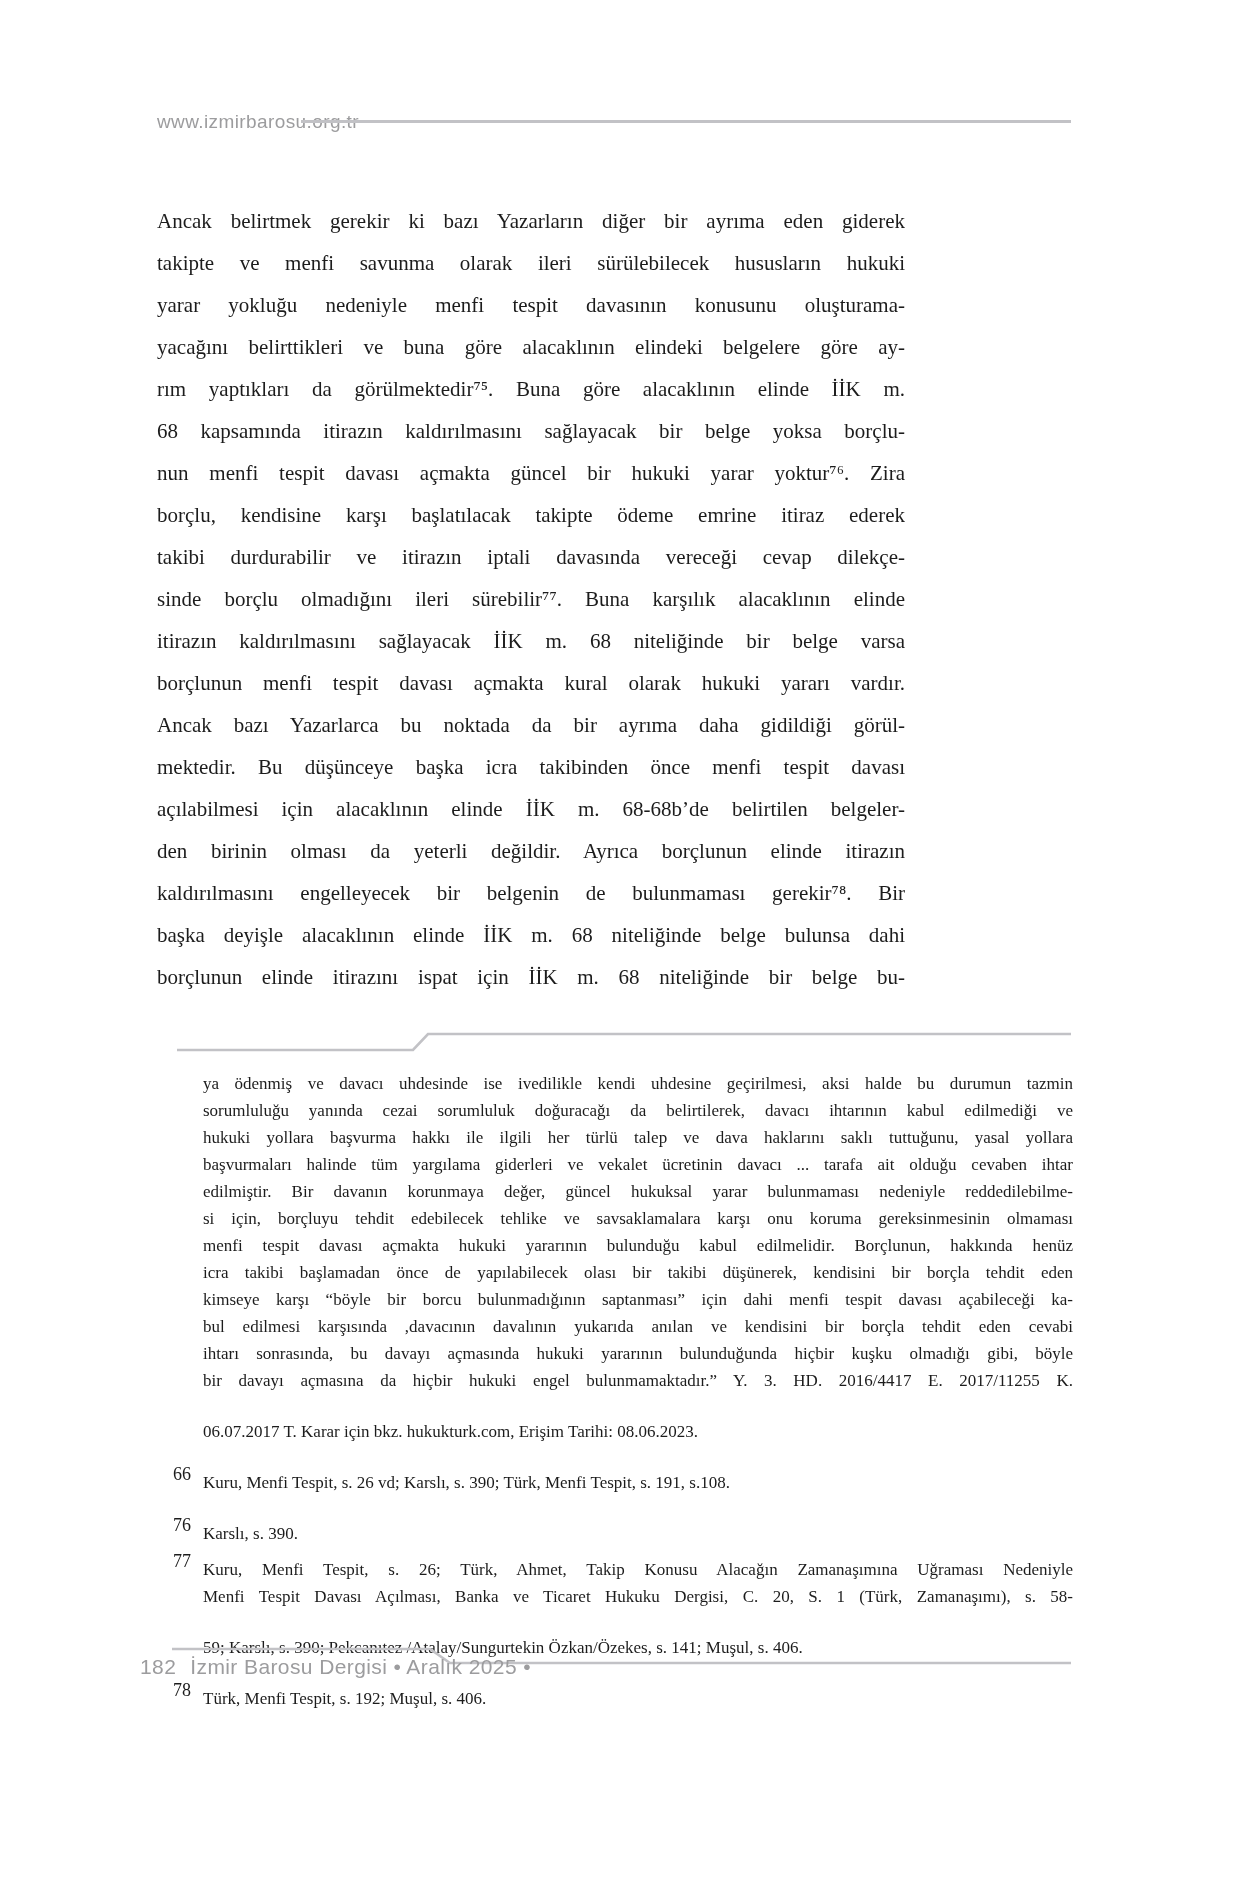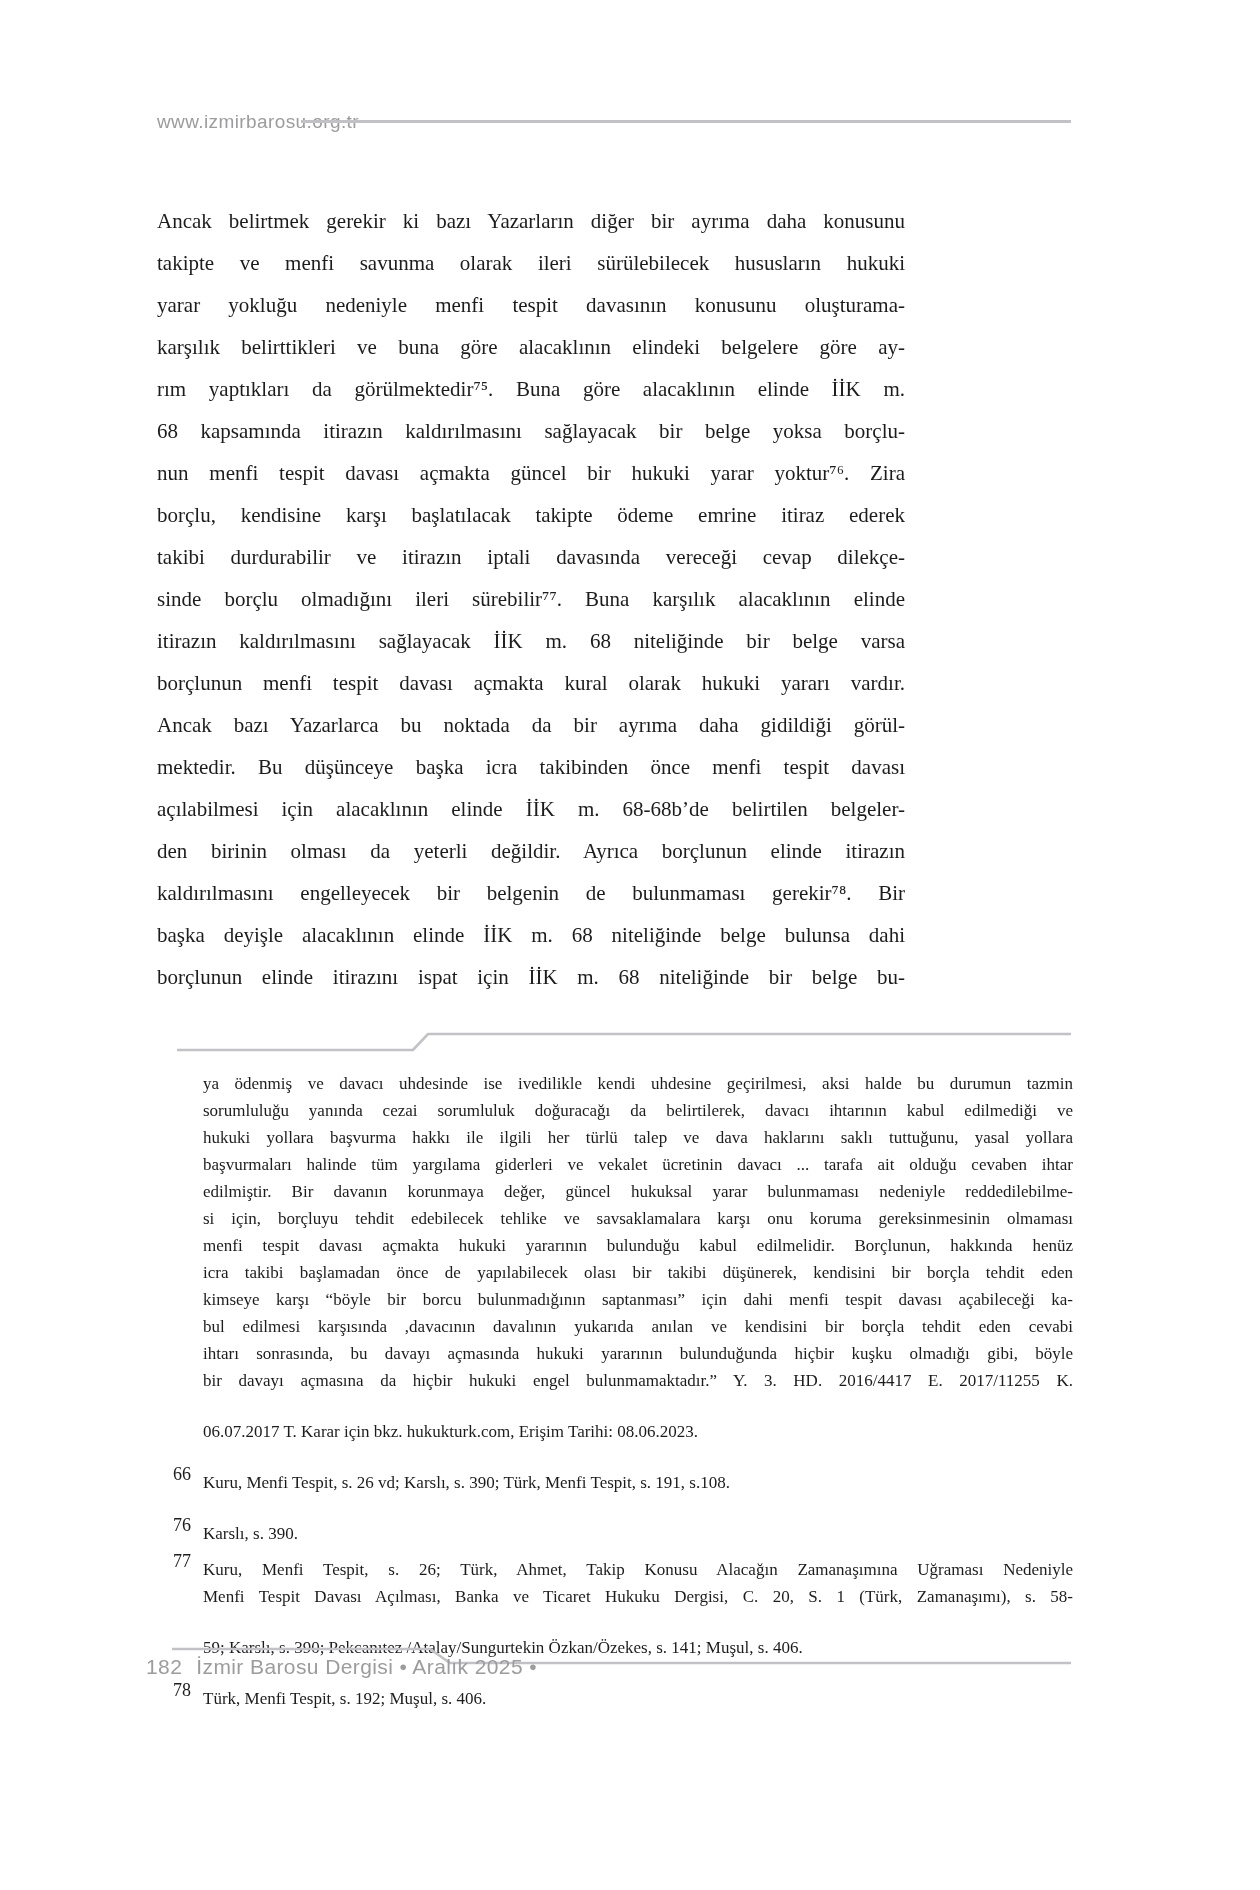--- a/index.html
+++ b/index.html
@@ -32,37 +32,37 @@
   
   .footnotes{position:absolute;left:203px;top:1070px;width:870px;
         font-family:"Liberation Serif","DejaVu Serif",serif;
         font-size:17px;color:var(--ink);}
   .fn-entry{position:relative;margin-bottom:9px;}
   .fl{line-height:27px;text-align:justify;text-align-last:justify;text-justify:inter-word;}
   .fl.nj{text-align:left;text-align-last:left;margin-top:24px;}
   .fn-num{position:absolute;left:-30px;top:-5px;font-size:18px;color:var(--ink);}
 
   
-  .footer-text{position:absolute;left:146px;top:1655px;
+  .footer-text{position:absolute;left:140px;top:1655px;
         font-family:"Liberation Sans",sans-serif;font-size:21px;
         letter-spacing:.4px;color:var(--muted);display:flex;gap:14px;align-items:flex-start;}
 </style>
 </head>
 <body>
 
 <div class="page">
 
   <span class="url">www.izmirbarosu.org.tr</span>
   <div class="header-rule"></div>
 
   <div class="body">
-    <div class="bl">Ancak belirtmek gerekir ki bazı Yazarların diğer bir ayrıma daha konusunu</div>
+    <div class="bl">Ancak belirtmek gerekir ki bazı Yazarların diğer bir ayrıma eden giderek</div>
     <div class="bl">takipte ve menfi savunma olarak ileri sürülebilecek hususların hukuki</div>
     <div class="bl">yarar yokluğu nedeniyle menfi tespit davasının konusunu oluşturama-</div>
-    <div class="bl">karşılık belirttikleri ve buna göre alacaklının elindeki belgelere göre ay-</div>
+    <div class="bl">yacağını belirttikleri ve buna göre alacaklının elindeki belgelere göre ay-</div>
     <div class="bl">rım yaptıkları da görülmektedir⁷⁵. Buna göre alacaklının elinde İİK m.</div>
     <div class="bl">68 kapsamında itirazın kaldırılmasını sağlayacak bir belge yoksa borçlu-</div>
     <div class="bl">nun menfi tespit davası açmakta güncel bir hukuki yarar yoktur⁷⁶. Zira</div>
     <div class="bl">borçlu, kendisine karşı başlatılacak takipte ödeme emrine itiraz ederek</div>
     <div class="bl">takibi durdurabilir ve itirazın iptali davasında vereceği cevap dilekçe-</div>
     <div class="bl">sinde borçlu olmadığını ileri sürebilir⁷⁷. Buna karşılık alacaklının elinde</div>
     <div class="bl">itirazın kaldırılmasını sağlayacak İİK m. 68 niteliğinde bir belge varsa</div>
     <div class="bl">borçlunun menfi tespit davası açmakta kural olarak hukuki yararı vardır.</div>
     <div class="bl">Ancak bazı Yazarlarca bu noktada da bir ayrıma daha gidildiği görül-</div>
     <div class="bl">mektedir. Bu düşünceye başka icra takibinden önce menfi tespit davası</div>

